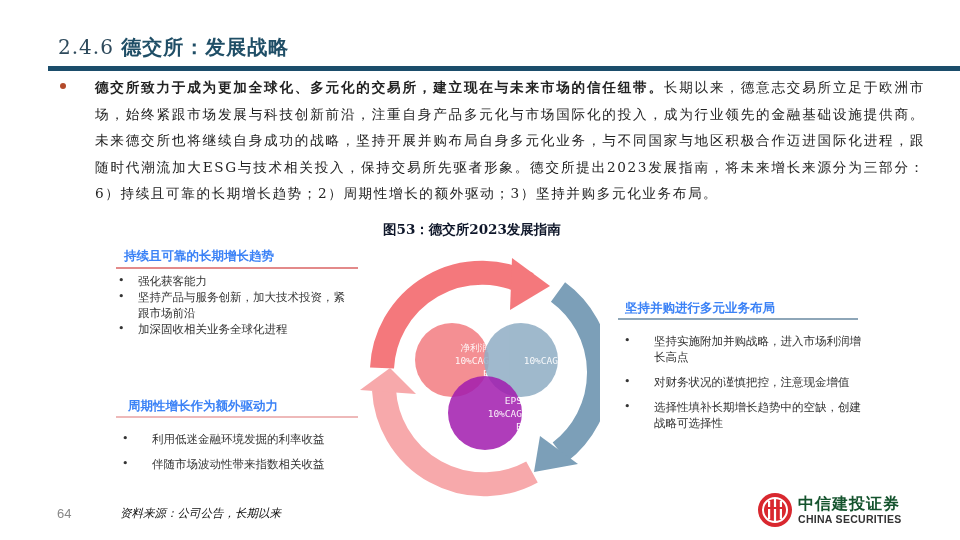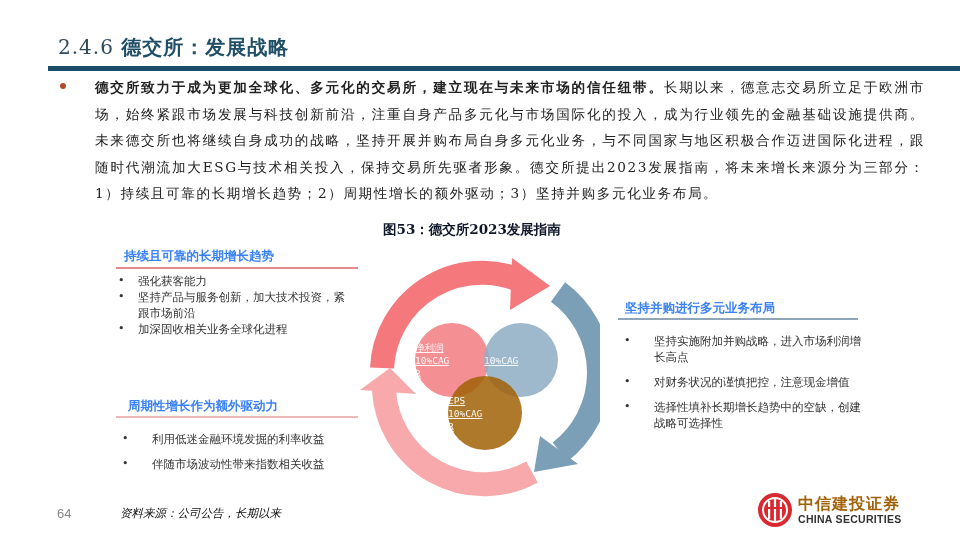--- a/index.html
+++ b/index.html
@@ -53,53 +53,52 @@
     .panel-list li::before {
       content: "•"; position: absolute; left: 2px; top: 0; font-size: 11px; color: #333;
     }
     .panel-list.wide li { padding-left: 36px; margin-top: 9px; }
     .panel-list.wide li::before { left: 6px; }
 
     .diagram { position: absolute; left: 360px; top: 240px; width: 240px; height: 270px; }
 
     .circle {
       position: absolute; border-radius: 50%;
-      display: flex; flex-direction: column; align-items: flex-start; justify-content: center;
+      display: flex; flex-direction: column; align-items: flex-end; justify-content: center;
       color: rgba(255,255,255,0.92); font-size: 9.5px; line-height: 13px; text-align: center;
       font-family: "DejaVu Sans Mono", monospace;
-      text-decoration: underline;
     }
 
     .page-num {
       position: absolute; left: 57px; top: 506px; font-size: 13px; color: #888;
       font-family: "Liberation Sans", sans-serif;
     }
     .source {
       position: absolute; left: 120px; top: 506px; font-size: 11.5px; font-style: italic; color: #111;
       font-family: "DejaVu Sans", sans-serif;
     }
 
     .logo { position: absolute; left: 757px; top: 492px; display: flex; align-items: center; }
     .logo-mark { width: 36px; height: 36px; }
     .logo-text { margin-left: 5px; display: flex; flex-direction: column; }
-    .logo-cn { font-size: 16px; font-weight: bold; color: #a16207; letter-spacing: 1px; line-height: 19px; font-family: "DejaVu Sans", sans-serif; }
+    .logo-cn { font-size: 16px; font-weight: bold; color: #14532d; letter-spacing: 1px; line-height: 19px; font-family: "DejaVu Sans", sans-serif; }
     .logo-en { font-size: 10.5px; font-weight: bold; color: #333; letter-spacing: 0.3px; line-height: 13px; font-family: "Liberation Sans", sans-serif; }
   </style>
 </head>
 <body>
 
 <div class="title">
   <span class="num">2.4.6</span>
   <span class="txt">德交所：发展战略</span>
 </div>
 <div class="title-rule"></div>
 
 <div class="bullet-dot"></div>
 <div class="para">
-  <b>德交所致力于成为更加全球化、多元化的交易所，建立现在与未来市场的信任纽带。</b><span>长期以来，德意志交易所立足于欧洲市场，始终紧跟市场发展与科技创新前沿，注重自身产品多元化与市场国际化的投入，成为行业领先的金融基础设施提供商。未来德交所也将继续自身成功的战略，坚持开展并购布局自身多元化业务，与不同国家与地区积极合作迈进国际化进程，跟随时代潮流加大ESG与技术相关投入，保持交易所先驱者形象。德交所提出2023发展指南，将未来增长来源分为三部分：1）持续且可靠的长期增长趋势；2）周期性增长的额外驱动；3）坚持并购多元化业务布局。</span>
+  <b>德交所致力于成为更加全球化、多元化的交易所，建立现在与未来市场的信任纽带。</b><span>长期以来，德意志交易所立足于欧洲市场，始终紧跟市场发展与科技创新前沿，注重自身产品多元化与市场国际化的投入，成为行业领先的金融基础设施提供商。未来德交所也将继续自身成功的战略，坚持开展并购布局自身多元化业务，与不同国家与地区积极合作迈进国际化进程，跟随时代潮流加大ESG与技术相关投入，保持交易所先驱者形象。德交所提出2023发展指南，将未来增长来源分为三部分：6）持续且可靠的长期增长趋势；2）周期性增长的额外驱动；3）坚持并购多元化业务布局。</span>
 </div>
 
 <div class="fig-title">图53：德交所2023发展指南</div>
 
 <div class="panel-title" style="left:124px; top:248px;">持续且可靠的长期增长趋势</div>
 <div class="panel-rule rule-red" style="left:116px; top:267px; width:242px;"></div>
 <ul class="panel-list" style="left:116px; top:273px; width:240px;">
   <li>强化获客能力</li>
   <li>坚持产品与服务创新，加大技术投资，紧跟市场前沿</li>
   <li>加深固收相关业务全球化进程</li>
@@ -136,21 +135,21 @@
   <div class="circle" style="left:55px; top:83px; width:74px; height:74px; background:#f48a8e; opacity:0.95;">
     <span>净利润</span>
     <span>10%CAG</span>
     <span>R</span>
   </div>
   <div class="circle" style="left:124px; top:83px; width:74px; height:74px; background:#8fadc4; opacity:0.85;gap:31px;">
     <span>EBITDA</span>
     <span>10%CAG</span>
     <span>R</span>
   </div>
-  <div class="circle" style="left:88px; top:136px; width:74px; height:74px; background:#a16207; opacity:0.85;">
+  <div class="circle" style="left:88px; top:136px; width:74px; height:74px; background:#a21caf; opacity:0.85;">
     <span>EPS</span>
     <span>10%CAG</span>
     <span>R</span>
   </div>
 </div>
 
 <div class="page-num">64</div>
 <div class="source">资料来源：公司公告，长期以来</div>
 
 <div class="logo">

